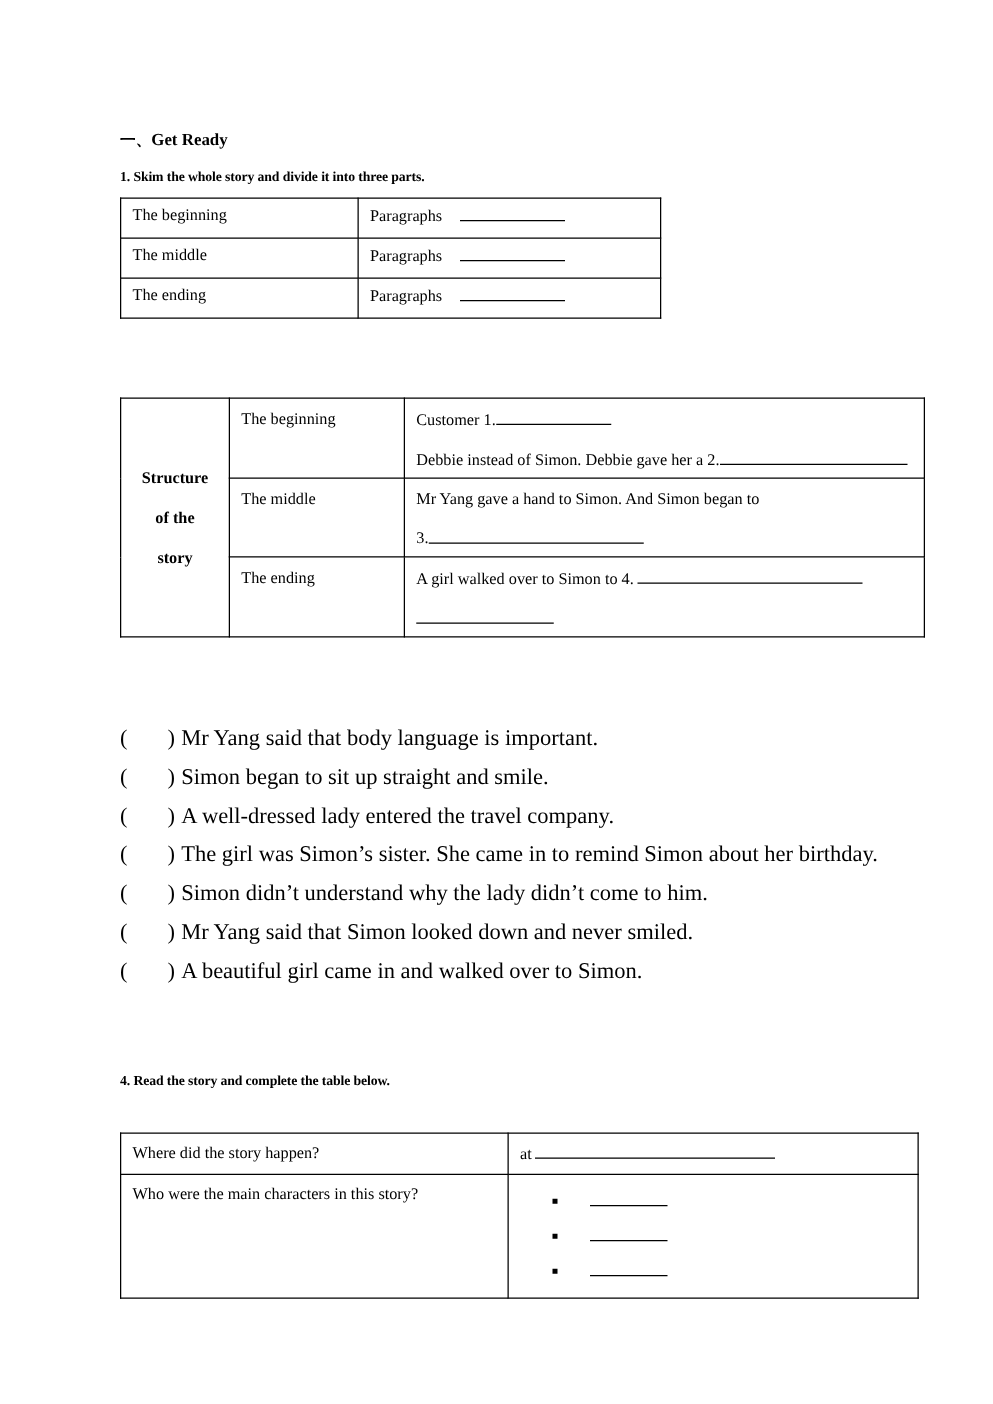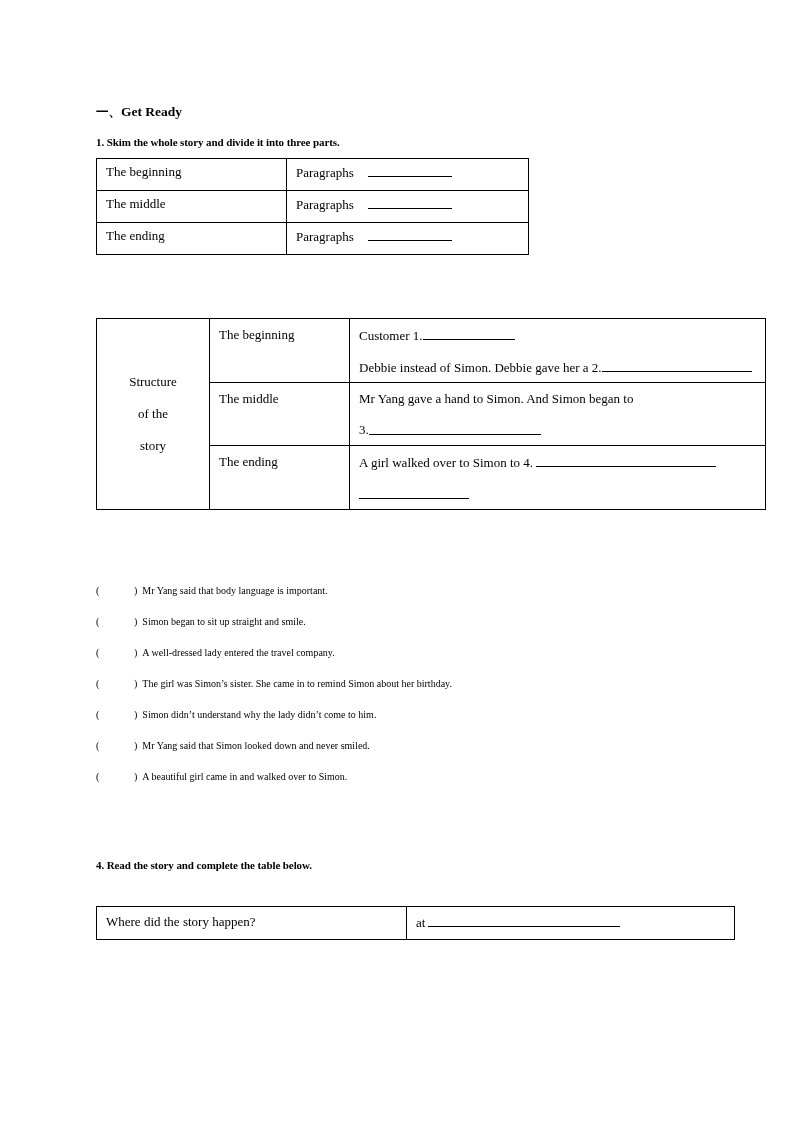--- a/index.html
+++ b/index.html
@@ -77,23 +77,23 @@
   
   #table-structure {
     left: 96px;
     top: 318px;
     width: 602px;
   }
   #table-structure td.label {
     width: 78px;
     text-align: center;
     vertical-align: middle;
-    font-weight: normal;
+    font-weight: bold;
     line-height: 2.45;
-    padding: 6px 17px;
+    padding: 6px 4px;
   }
   #table-structure td.part {
     width: 122px;
   }
   #table-structure td.content {
     width: 398px;
   }
   #table-structure td.part,
   #table-structure td.content {
     padding-top: 8px;
@@ -121,21 +121,21 @@
   .b-end2    { width: 110px; }
   .b-at      { width: 192px; }
   .b-bullet  { width: 62px; }
 
   
   #order-list {
     position: absolute;
     left: 96px;
     top: 575px;
     width: 640px;
-    font-size: 10px;
+    font-size: 18px;
   }
   #order-list .item {
     height: 31px;
     line-height: 31px;
     white-space: nowrap;
   }
   #order-list .paren-open {
     display: inline-block;
     width: 38px;
   }
@@ -274,16 +274,26 @@
   <div class="section-head" style="left:96px; top:859px;">4. Read the story and complete the table below.</div>
 
   <table class="sheet" id="table-summary">
     <tbody>
       <tr class="row-where">
         <td class="q">Where did the story happen?</td>
         <td class="a">
           <span class="at-label">at</span><span class="blank b-at"></span>
         </td>
       </tr>
+      <tr class="row-who">
+        <td class="q">Who were the main characters in this story?</td>
+        <td class="a">
+          <ul class="bullet-list">
+            <li><span class="sq"></span><span class="blank b-bullet"></span></li>
+            <li><span class="sq"></span><span class="blank b-bullet"></span></li>
+            <li><span class="sq"></span><span class="blank b-bullet"></span></li>
+          </ul>
+        </td>
+      </tr>
     </tbody>
   </table>
 
 </div>
 
 </body></html>

